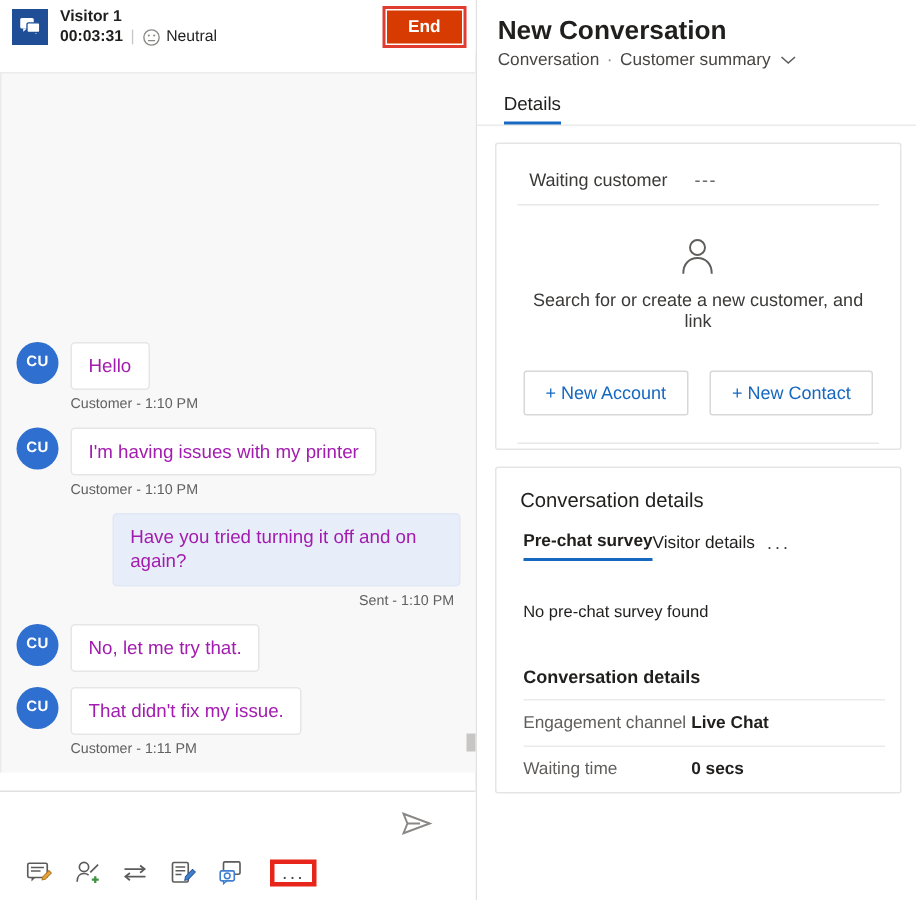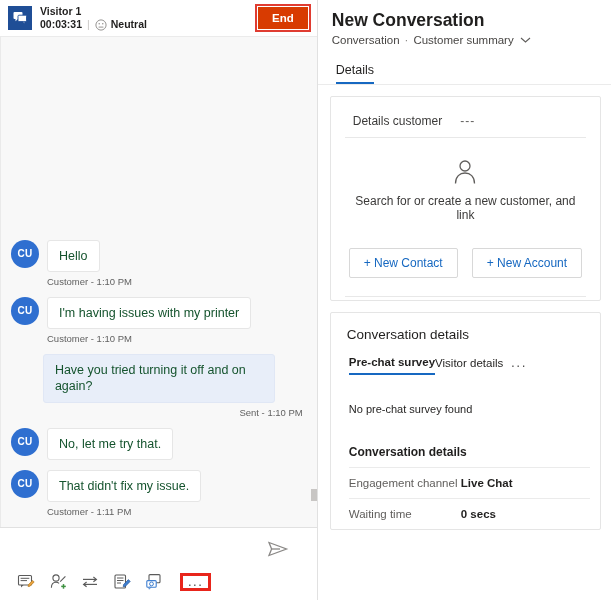--- a/index.html
+++ b/index.html
@@ -11,20 +11,21 @@
   }
   .app { display: flex; width: 611px; height: 600px; position: relative; }
 
   
   .chat-panel {
     width: 318px; height: 600px;
     display: flex; flex-direction: column;
     background: #ffffff;
     border-right: 1px solid #e1e1e1;
     position: relative;
+    gap: 12px;
   }
   .chat-header {
     height: 36px; flex: 0 0 36px;
     display: flex; align-items: center;
     padding: 0 6px 0 8px;
     background: #ffffff;
     position: relative;
   }
   .visitor-badge {
     width: 24px; height: 24px; flex: 0 0 24px;
@@ -32,21 +33,21 @@
     display: flex; align-items: center; justify-content: center;
     margin-right: 8px;
   }
   .visitor-badge svg { display: block; }
   .visitor-meta { display: flex; flex-direction: column; justify-content: center; line-height: 1.25; }
   .visitor-name { font-size: 10.5px; font-weight: bold; color: #201f1e; }
   .visitor-sub { display: flex; align-items: center; font-size: 10.5px; color: #201f1e; }
   .visitor-time { font-weight: bold; }
   .sep-pipe { color: #c8c6c4; margin: 0 5px; }
   .senti-icon { margin-right: 4px; display: flex; align-items: center; }
-  .senti-label { font-weight: bold; }
+  .senti-label { font-weight: normal; }
   .end-wrap {
     margin-left: auto;
     border: 2px solid #e03c31;
     padding: 1px;
     display: flex;
   }
   .end-btn {
     background: #d83b01; color: #fff;
     border: none;
     font-family: "Liberation Sans", sans-serif;
@@ -61,38 +62,38 @@
     background: #f8f8f8;
     border-left: 1px solid #eaeaea;
     border-top: 1px solid #ebebeb;
     overflow: hidden;
     position: relative;
     display: flex; flex-direction: column;
     justify-content: flex-end;
     padding: 0 10px 10px 10px;
   }
   .msg-row { display: flex; align-items: flex-start; margin-top: 10px; }
-  .msg-row.out { justify-content: center; }
+  .msg-row.out { justify-content: flex-end; }
   .avatar {
     width: 28px; height: 28px; flex: 0 0 28px;
     border-radius: 50%;
     background: #2f6fd0;
     color: #ffffff;
     font-size: 10px; font-weight: bold;
     display: flex; align-items: center; justify-content: center;
     letter-spacing: .3px;
     margin-right: 8px;
   }
   .bubble {
     background: #ffffff;
     border: 1px solid #e6e6e6;
     border-radius: 3px;
     padding: 7px 11px;
     font-size: 12.5px;
-    color: #14532d;
+    color: #a21caf;
     max-width: 225px;
     line-height: 1.3;
   }
   .bubble.out {
     background: #e8eef9;
     border: 1px solid #e0e7f5;
     max-width: 232px;
   }
   .meta {
     font-size: 9.5px; color: #616161;
@@ -383,36 +384,36 @@
       </div>
     </div>
 
     <div class="dp-tabs">
       <span class="dp-tab">Details</span>
     </div>
     <div class="dp-tabs-rule"></div>
 
     <div class="card">
       <div class="search-row">
-        <span class="search-lbl">Details customer</span>
+        <span class="search-lbl">Waiting customer</span>
         <span class="search-val">---</span>
       </div>
       <div class="search-rule"></div>
       <div class="empty-block">
         <div class="person-ico">
           <svg width="26" height="28" viewBox="0 0 26 28">
             <circle cx="13" cy="8" r="5" fill="none" stroke="#605e5c" stroke-width="1.3"></circle>
             <path d="M3.5 25.5 C3.5 18.6 7.8 15 13 15 C18.2 15 22.5 18.6 22.5 25.5" fill="none" stroke="#605e5c" stroke-width="1.3"></path>
           </svg>
         </div>
         <div class="empty-txt">Search for or create a new customer, and link</div>
       </div>
       <div class="btn-row">
+        <button class="ghost-btn">+ New Account</button>
         <button class="ghost-btn">+ New Contact</button>
-        <button class="ghost-btn">+ New Account</button>
       </div>
       <div class="card-bottom-rule"></div>
     </div>
 
     <div class="card">
       <div class="cd-title">Conversation details</div>
       <div class="cd-tabs">
         <span class="cd-tab active">Pre-chat survey</span>
         <span class="cd-tab">Visitor details</span>
         <span class="cd-more">...</span>

